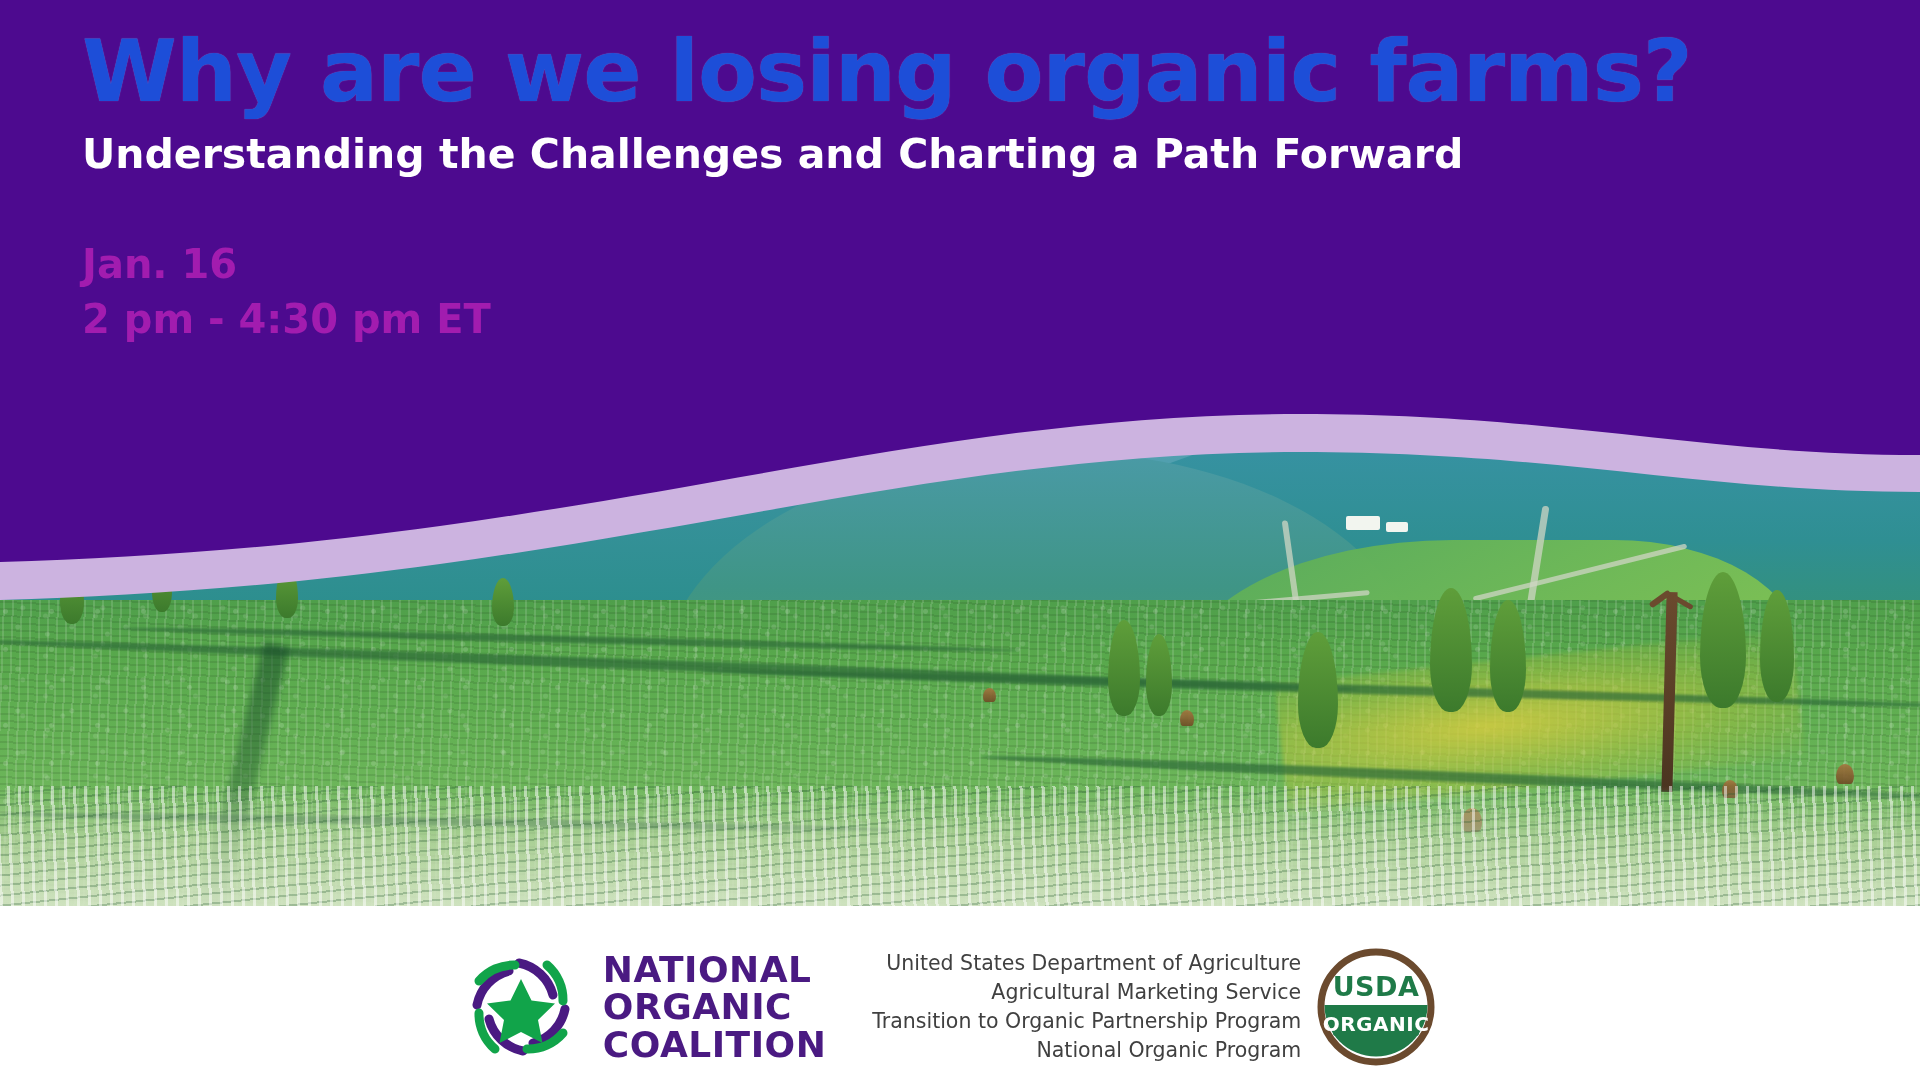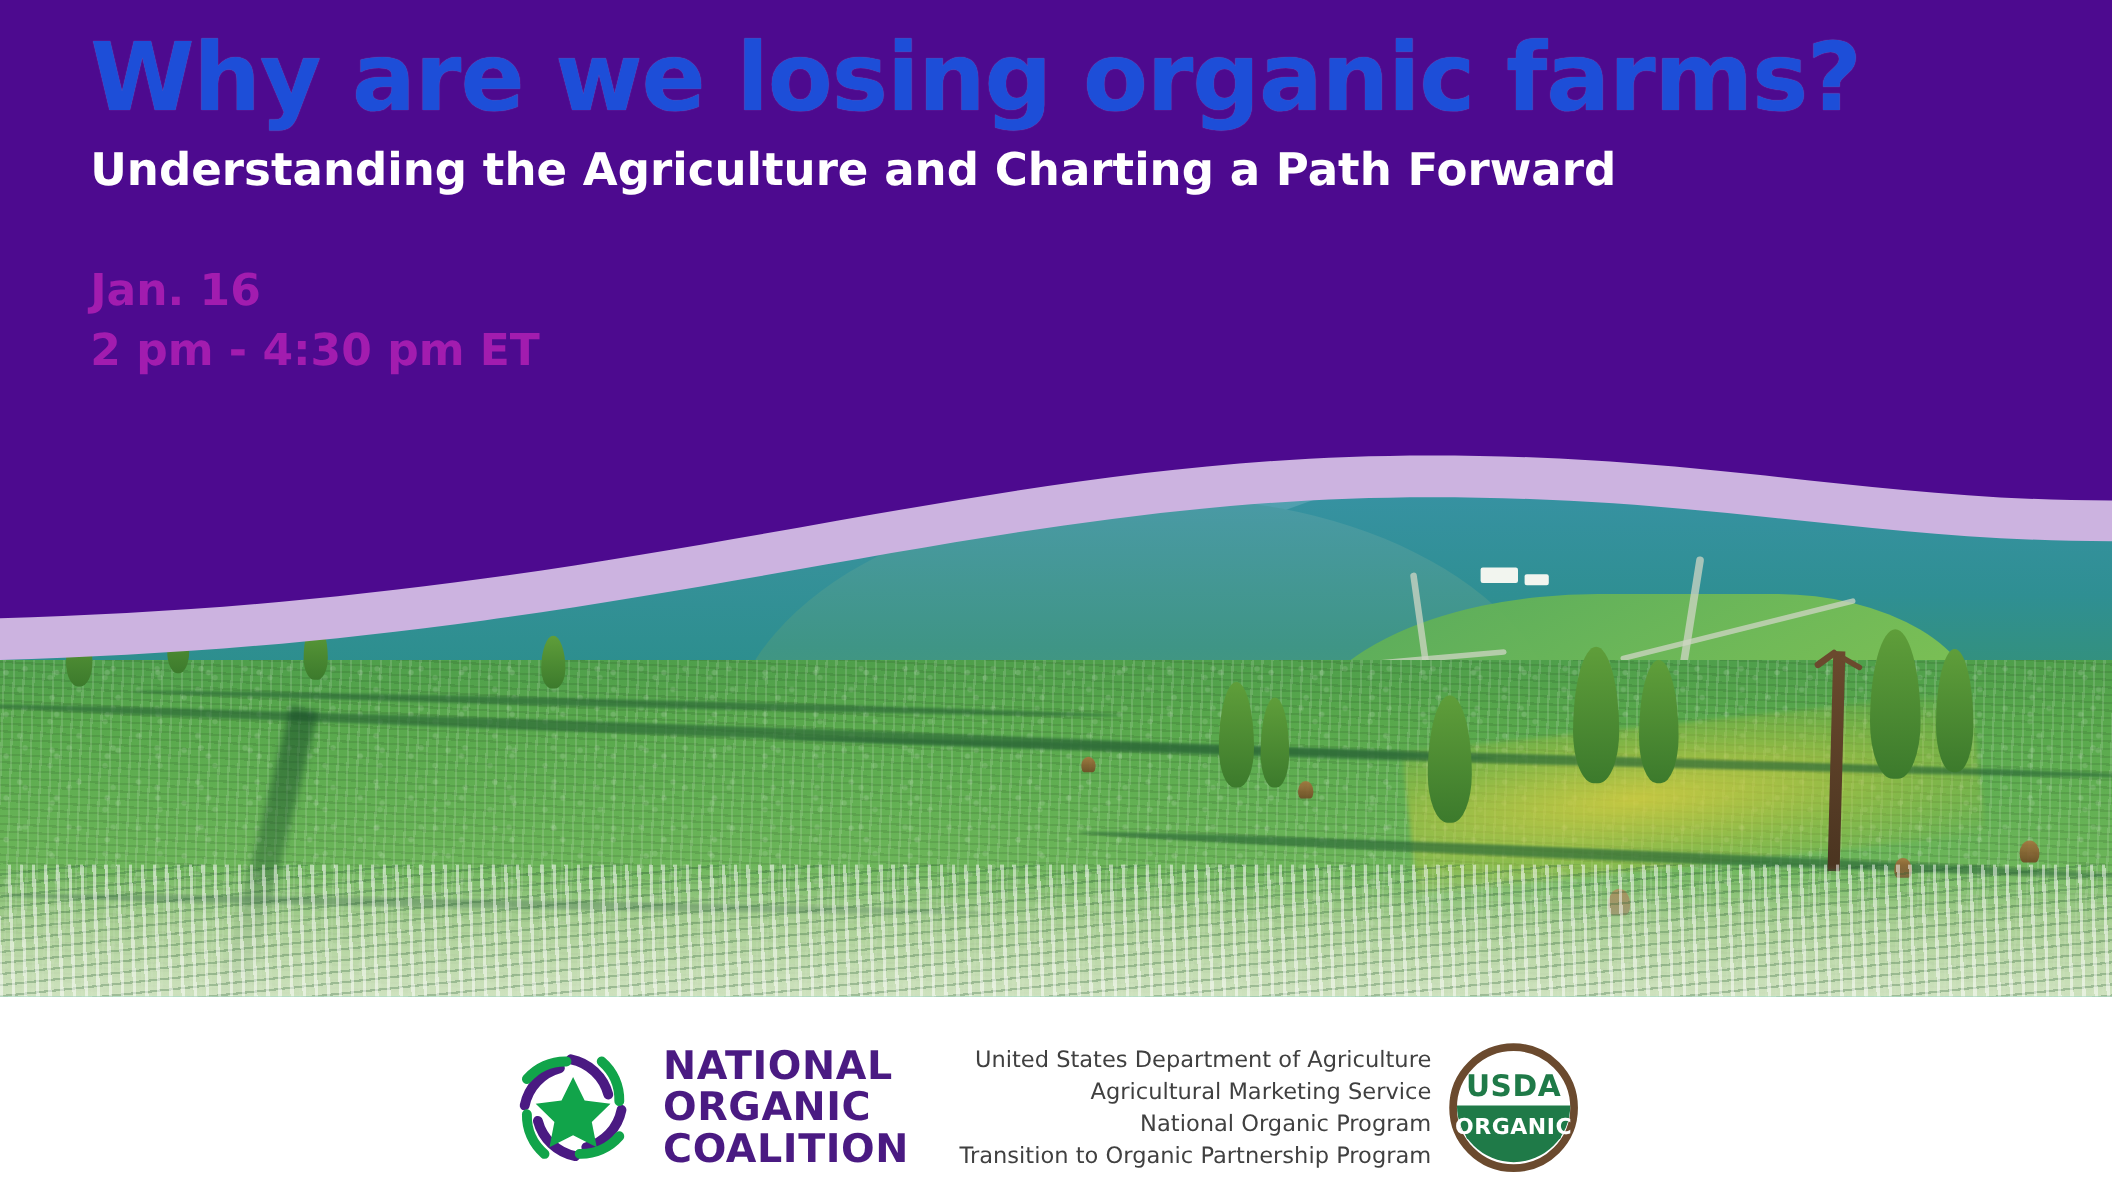--- a/index.html
+++ b/index.html
@@ -386,21 +386,21 @@
     <svg viewBox="0 0 1920 640" xmlns="http://www.w3.org/2000/svg" preserveAspectRatio="none">
 
       <path fill="#ccb3e0" d="M0,0 L1920,0 L1920,492 C1700,492 1560,452 1300,452 C1000,452 760,520 440,564 C280,586 140,596 0,600 Z"></path>
 
       <path fill="#4d0a8f" d="M0,0 L1920,0 L1920,455 C1700,455 1560,414 1300,414 C1000,414 760,482 440,526 C280,548 140,558 0,562 Z"></path>
     </svg>
   </div>
 
   <div class="header-text">
     <h1 class="title">Why are we losing organic farms?</h1>
-    <p class="subtitle">Understanding the Agriculture and Charting a Path Forward</p>
+    <p class="subtitle">Understanding the Challenges and Charting a Path Forward</p>
     <div class="datetime">
       <div>Jan. 16</div>
       <div>2 pm - 4:30 pm ET</div>
     </div>
   </div>
 
   <div class="footer">
 
     <div class="noc-logo">
       <svg class="noc-mark" viewBox="0 0 128 128" xmlns="http://www.w3.org/2000/svg">
@@ -427,22 +427,22 @@
         <div>NATIONAL</div>
         <div>ORGANIC</div>
         <div>COALITION</div>
       </div>
     </div>
 
     <div class="usda-block">
       <div class="usda-lines">
         <div>United States Department of Agriculture</div>
         <div>Agricultural Marketing Service</div>
+        <div>Transition to Organic Partnership Program</div>
         <div>National Organic Program</div>
-        <div>Transition to Organic Partnership Program</div>
       </div>
 
       <svg class="usda-seal" viewBox="0 0 118 118" xmlns="http://www.w3.org/2000/svg">
         <circle cx="59" cy="59" r="55" fill="#ffffff" stroke="#6b4a2e" stroke-width="7"></circle>
 
         <path fill="#1f7a48" d="M7.5 57 A51.5 51.5 0 0 0 110.5 57 Z"></path>
 
         <text x="59" y="48" text-anchor="middle" font-family="'DejaVu Sans', sans-serif" font-size="27" font-weight="bold" fill="#1f7a48" letter-spacing="0.5">USDA</text>
 
         <rect x="16" y="62" width="86" height="26" rx="3" fill="#1f7a48"></rect>

